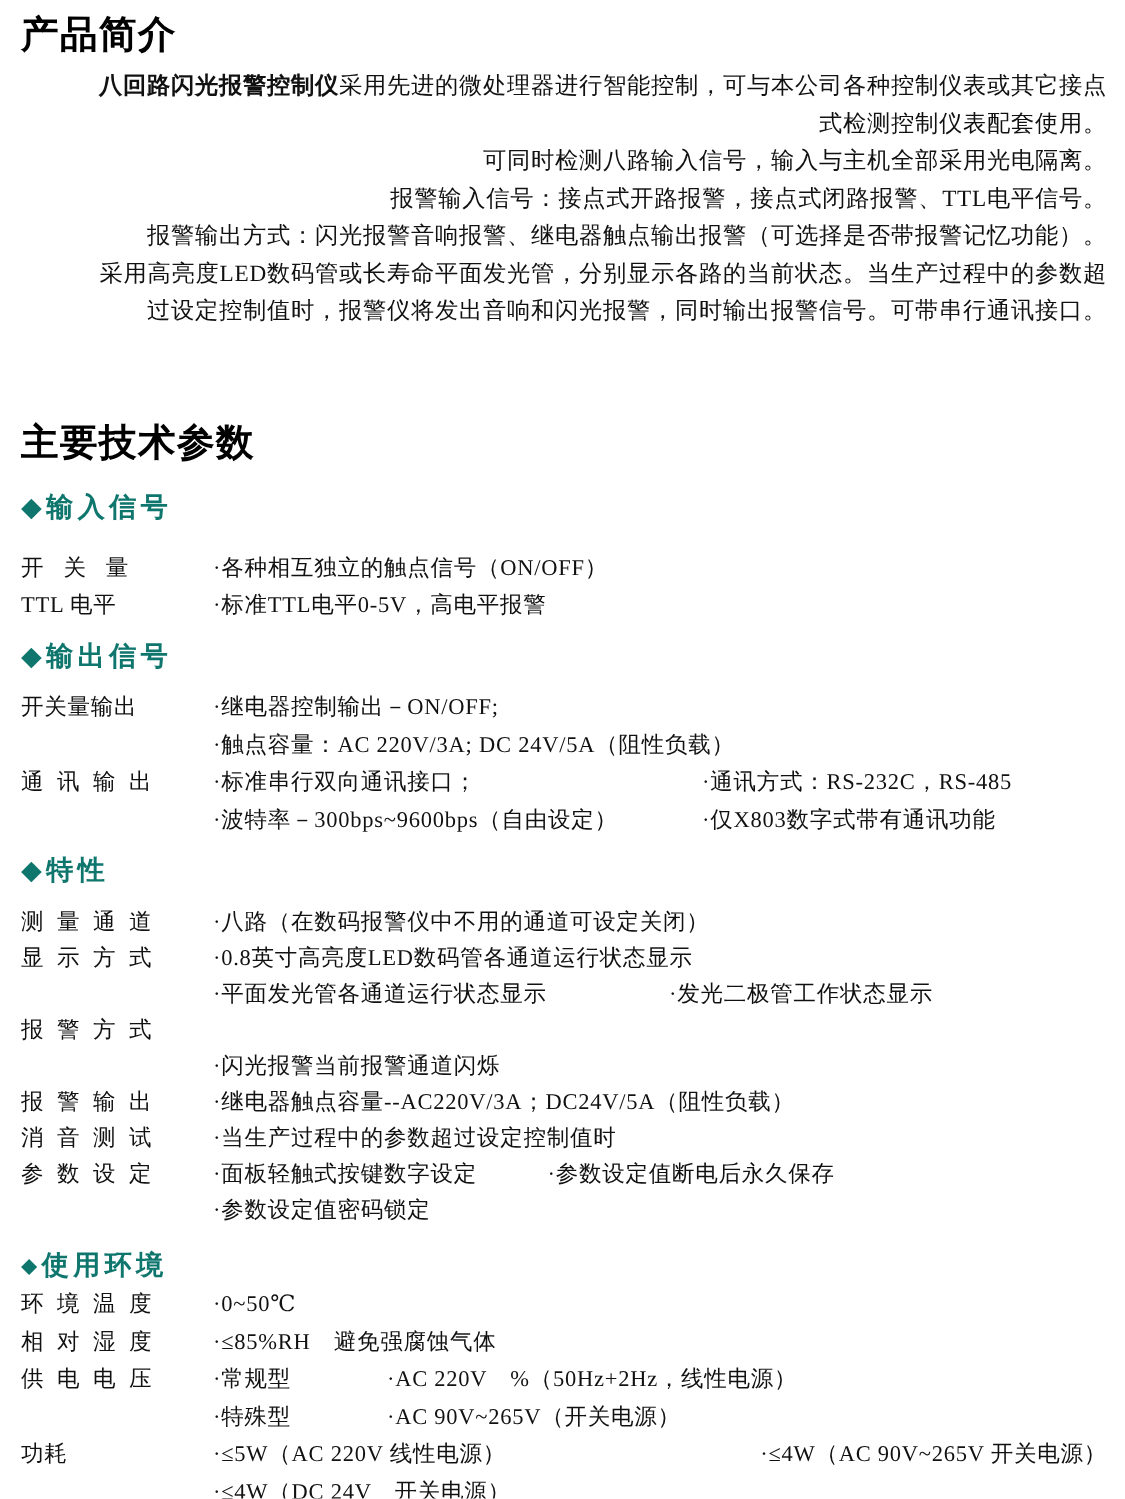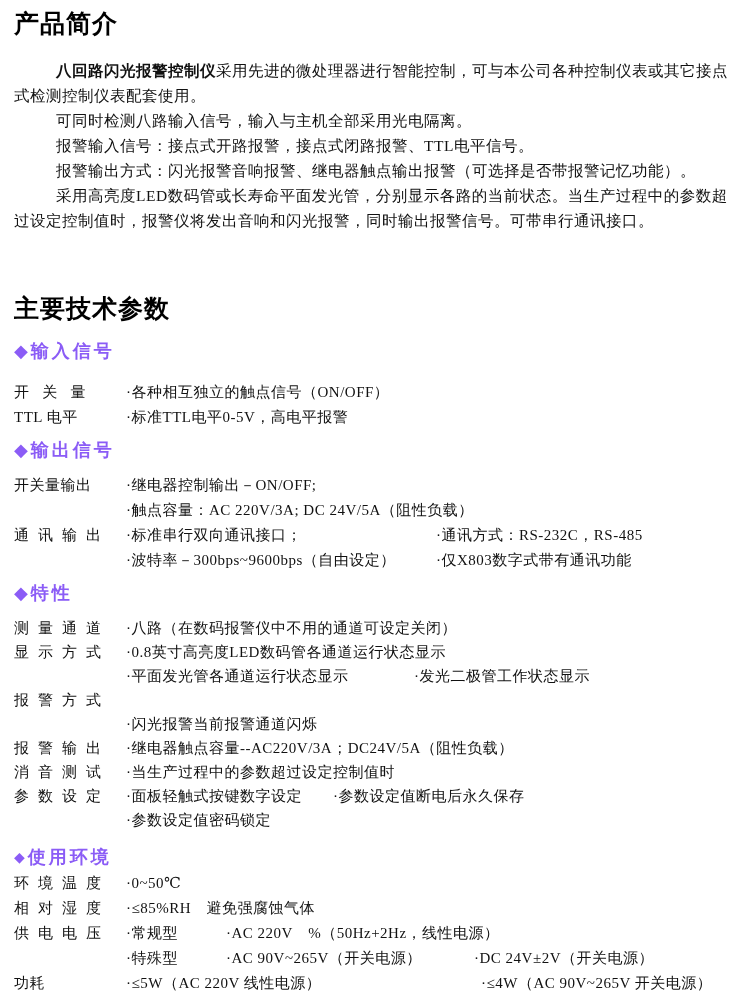--- a/index.html
+++ b/index.html
@@ -7,36 +7,37 @@
   body{
     width:750px;height:999px;overflow:hidden;background:#ffffff;color:#111;
     font-family:"Liberation Serif","DejaVu Serif",serif;
   }
   .page{padding:6px 12px 0 14px;}
   h1{
     font-family:"Liberation Sans","DejaVu Sans",sans-serif;
     font-weight:bold;font-size:25px;line-height:30px;letter-spacing:1px;
     margin:0;color:#000;
   }
-  .h1-top{margin:2px 0 20px 0;}
+  .h1-top{margin:2px 0 7px 0;}
   .h1-specs{margin:60px 0 0 0;}
   .intro p{
     margin:0;font-size:15.5px;line-height:25px;text-indent:42px;
     letter-spacing:0.5px;
+    text-align:right;
   }
   .intro .lead b{font-weight:bold;}
   .subhead{
     font-size:18px;line-height:25px;letter-spacing:3px;font-weight:600;
-    margin:8px 0 10px 0;color:#8b5cf6;
+    margin:8px 0 10px 0;color:#0f766e;
   }
   .subhead.first{margin-top:16px;margin-bottom:16px;}
   .subhead.env{margin-top:14px;margin-bottom:0;font-family:Liberation Mono, monospace;}
   .spec-row{
     display:flex;align-items:flex-start;
-    font-size:15px;line-height:25px;letter-spacing:0.5px;
+    font-size:15px;line-height:25px;letter-spacing:0.5px;gap:16px;
   }
   .features .spec-row{line-height:24px;font-family:Liberation Serif, serif;}
   .lbl{flex:0 0 112px;width:112px;white-space:pre;}
   .cell{white-space:pre;}
   .c100{display:inline-block;width:100px;}
   .c207{display:inline-block;width:207px;}
   .c248{display:inline-block;width:248px;}
   .c288{display:inline-block;width:288px;}
   .c310{display:inline-block;width:310px;}
   .c355{display:inline-block;width:355px;}
@@ -145,21 +146,20 @@
     </div>
     <div class="spec-row">
       <span class="lbl">供  电  电  压</span>
       <span class="cell c100">·常规型</span>
       <span class="cell">·AC 220V　%（50Hz+2Hz，线性电源）</span>
     </div>
     <div class="spec-row">
       <span class="lbl"></span>
       <span class="cell c100">·特殊型</span>
       <span class="cell c248">·AC 90V~265V（开关电源）</span>
-      <span class="cell">·DC 24V±2V（开关电源）</span>
     </div>
     <div class="spec-row">
       <span class="lbl">功耗</span>
       <span class="cell c355">·≤5W（AC 220V 线性电源）</span>
       <span class="cell">·≤4W（AC 90V~265V 开关电源）</span>
     </div>
     <div class="spec-row">
       <span class="lbl"></span>
       <span class="cell">·≤4W（DC 24V　开关电源）</span>
     </div>

